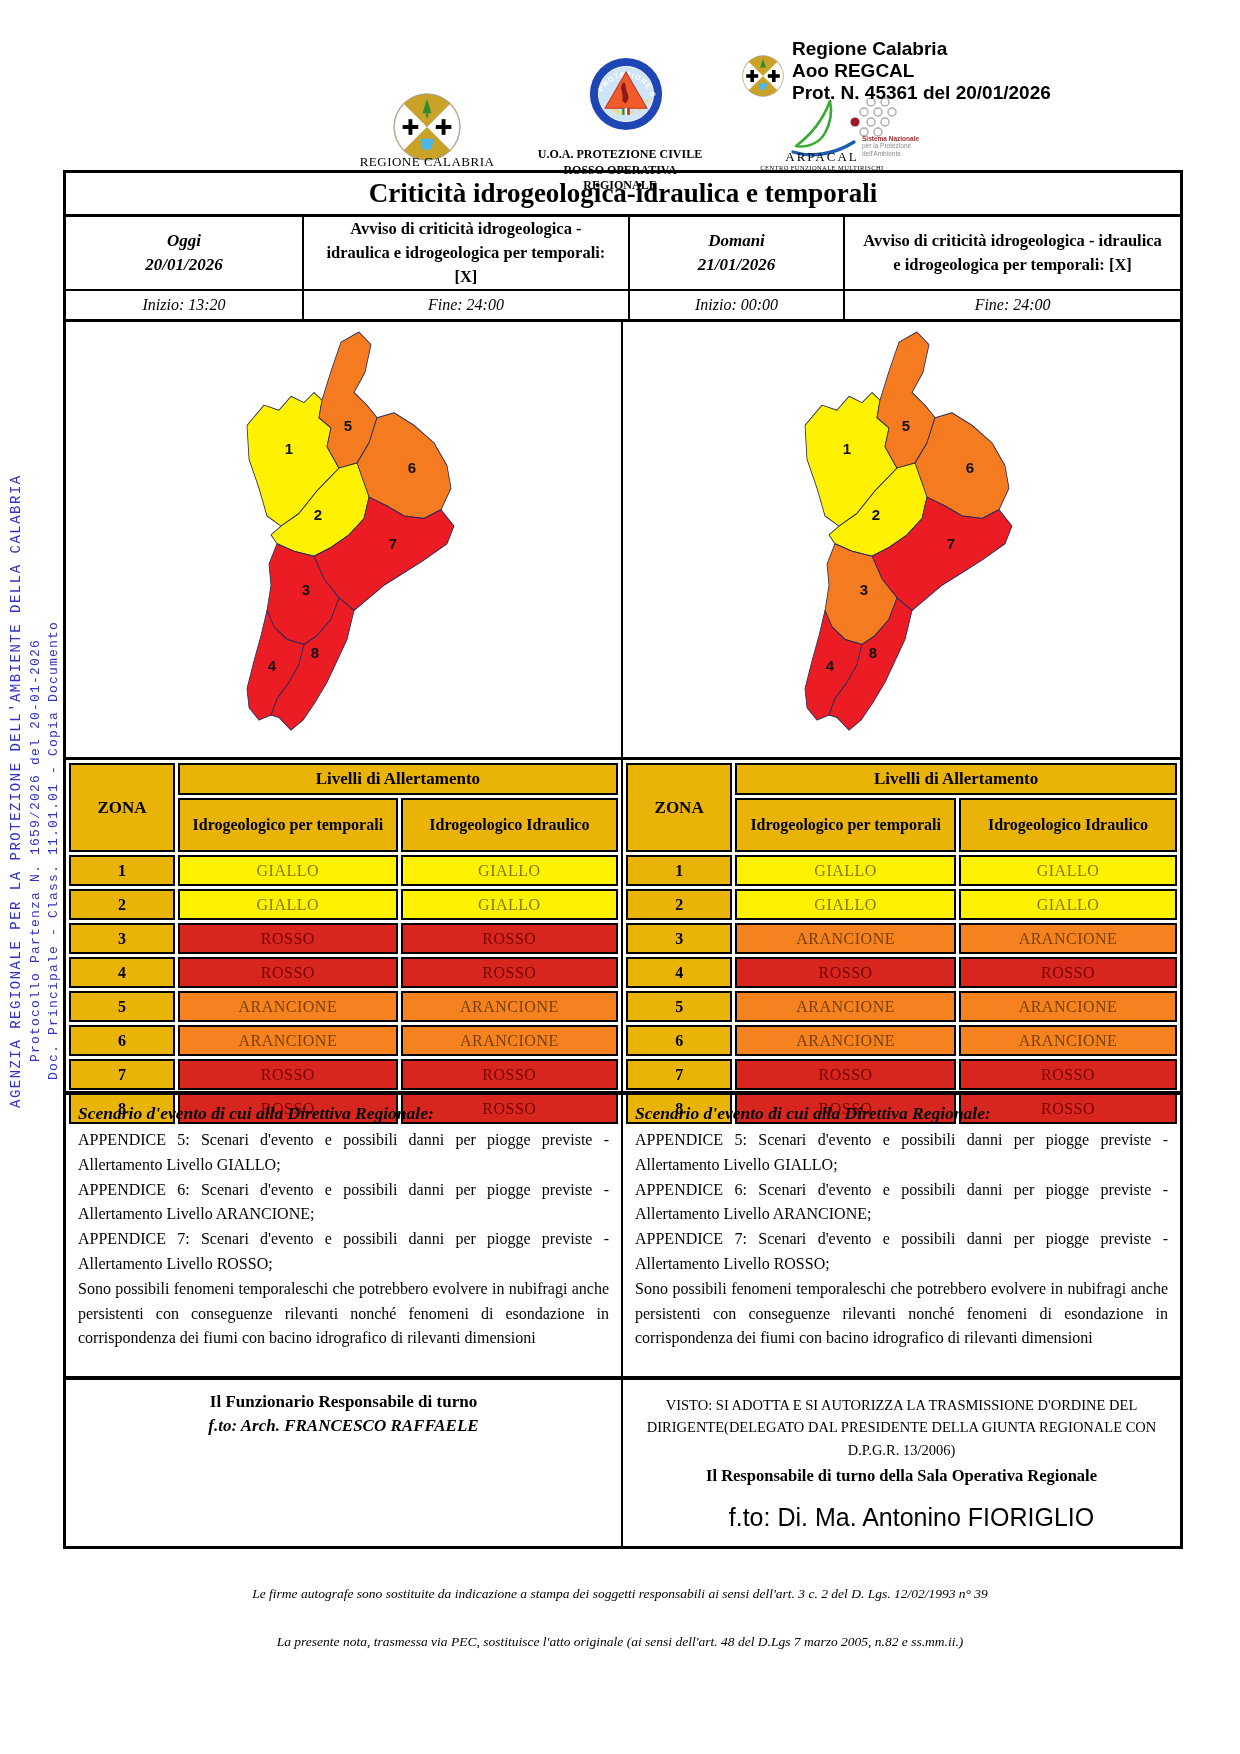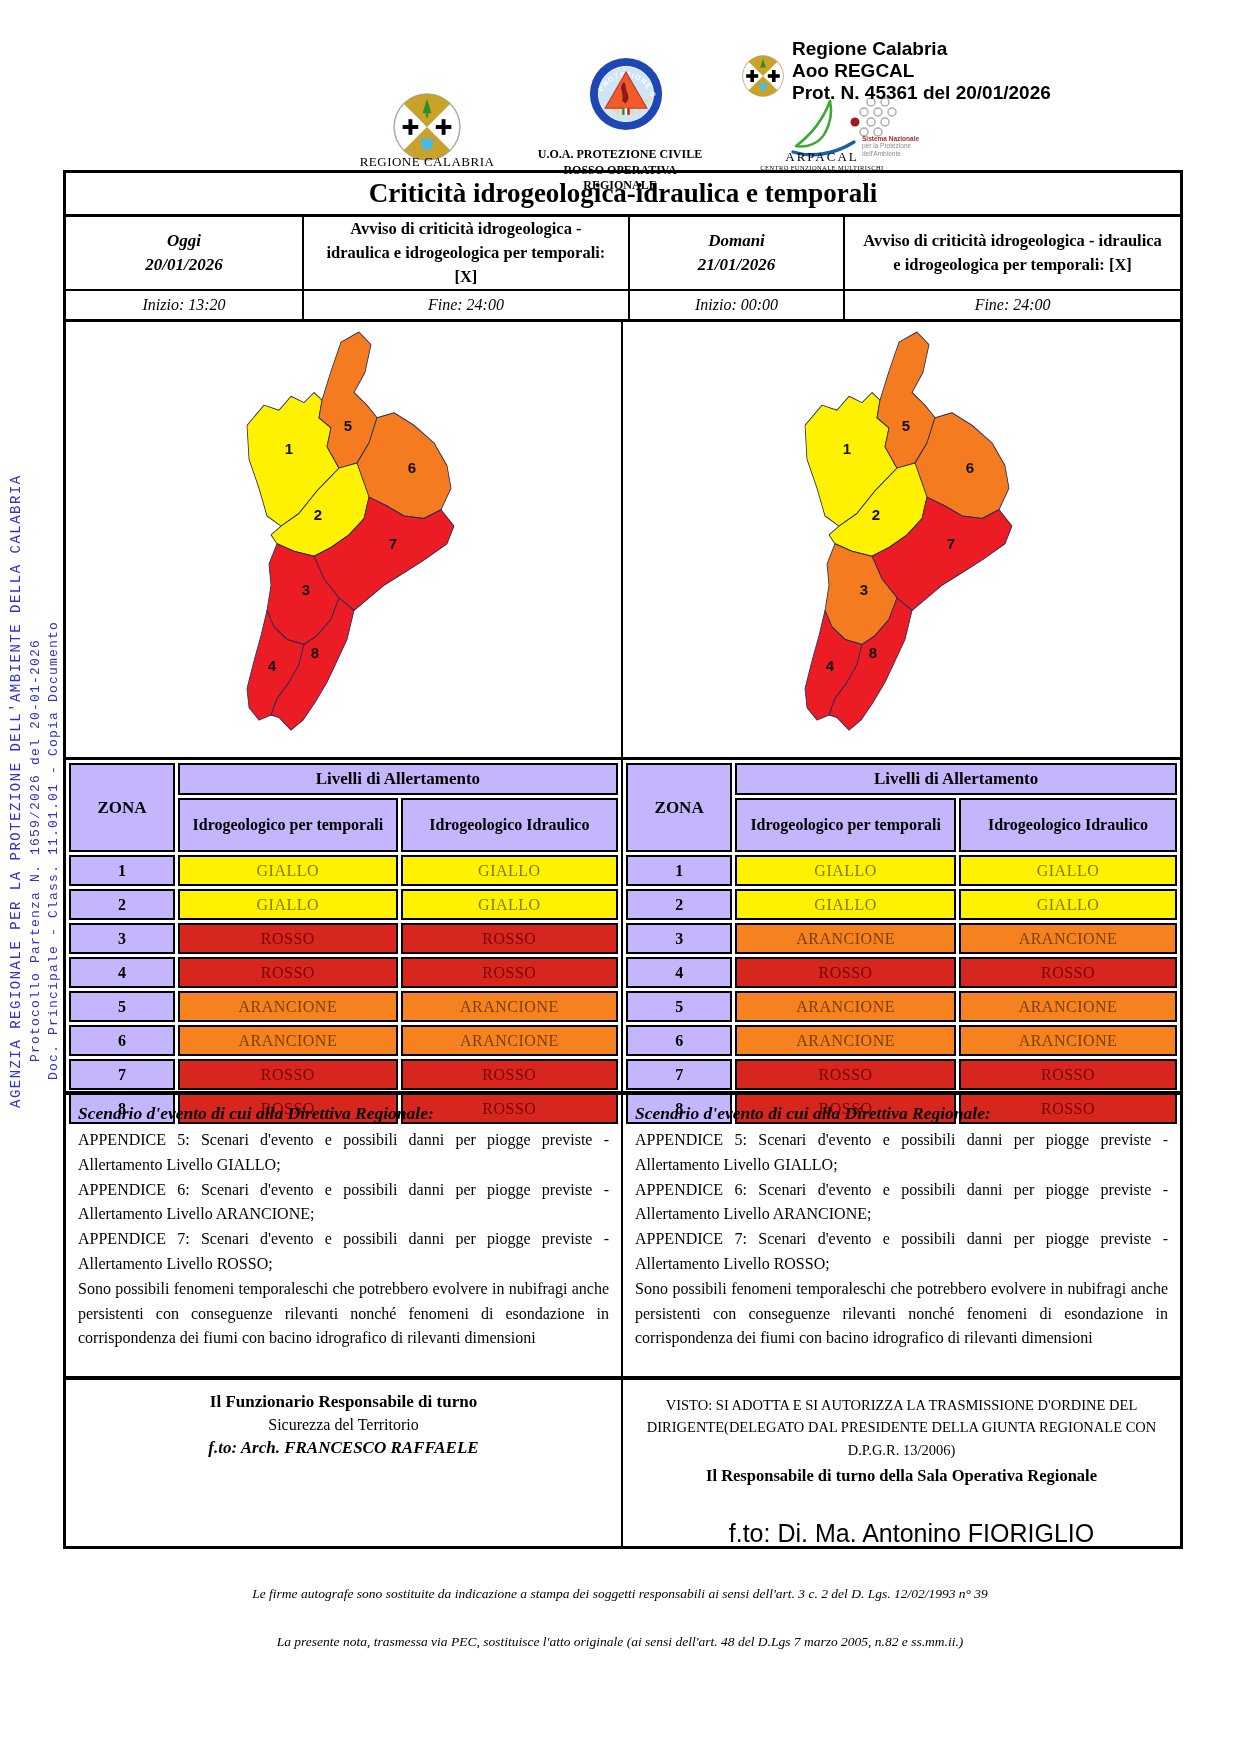--- a/index.html
+++ b/index.html
@@ -51,41 +51,41 @@
   .day    { font-style:italic; font-weight:bold; font-size:17px; line-height:1.4; }
   .avviso { font-weight:bold; font-size:16.5px; line-height:1.45; padding:0 14px;align-items:center; }
   .tm     { font-style:italic; font-size:16px; }
 
   .map-cell { display:block; padding:0; position:relative; }
   svg.map { display:block; margin:5px auto 0 auto; }
 
   
   .zcellwrap { display:block; padding:0; }
   table.zt { border-collapse:separate; border-spacing:3px; width:100%; table-layout:fixed; }
-  table.zt td { border:2px solid #000; text-align:center; vertical-align:middle; background:#c4b5fd; }
+  table.zt td { border:2px solid #000; text-align:center; vertical-align:middle; background:#eab308; }
   tr.hd1 td { height:26px; font-weight:bold; font-size:17px; }
   tr.hd2 td { height:48px; font-weight:bold; font-size:16px; line-height:1.2; }
   td.zona-hd { font-size:18px; font-weight:bold; }
   tr.zr td { height:25px; font-size:16px; }
   tr.zr td.zn { font-weight:bold; }
   tr.zr td.lv { letter-spacing:0.5px; }
 
   
   .sc { display:block; text-align:left; padding:6px 12px 0 12px; }
   .sc-title { font-weight:bold; font-style:italic; font-size:17.5px; margin:2px 0 4px 0; }
   .sc-p { font-size:16px; line-height:1.55; text-align:justify; margin:0; }
 
   
   .sg { display:block; padding-top:12px; }
   .sg-l1 { font-weight:bold; font-size:17px; margin-bottom:4px; }
   .sg-l2, .sg-l3 { font-size:16px; margin-bottom:4px; }
   .sg-l4 { font-weight:bold; font-style:italic; font-size:17px; margin-top:2px; }
   .visto { font-size:14.5px; line-height:1.55; width:515px; margin:2px auto 0 auto; text-align:center; }
   .resp  { font-weight:bold; font-size:16.5px; margin-top:5px; text-align:center; }
-  .fto-r { font-family:"Liberation Sans",sans-serif; font-size:25px; margin-top:33px; text-align:center;padding-left:20px; }
+  .fto-r { font-family:"Liberation Sans",sans-serif; font-size:25px; margin-top:17px; text-align:center;padding-left:20px; }
 
   
   .fn { position:absolute; left:63px; width:1114px; text-align:center; font-style:italic; font-size:13.5px; }
   .fn1 { top:1586px; }
   .fn2 { top:1634px; }
 </style>
 </head>
 <body>
 
 <div class="page">
@@ -391,21 +391,20 @@
         <p class="sc-p">APPENDICE 5: Scenari d'evento e possibili danni per piogge previste - Allertamento Livello GIALLO;</p>
         <p class="sc-p">APPENDICE 6: Scenari d'evento e possibili danni per piogge previste - Allertamento Livello ARANCIONE;</p>
         <p class="sc-p">APPENDICE 7: Scenari d'evento e possibili danni per piogge previste - Allertamento Livello ROSSO;</p>
         <p class="sc-p">Sono possibili fenomeni temporaleschi che potrebbero evolvere in nubifragi anche persistenti con conseguenze rilevanti nonché fenomeni di esondazione in corrispondenza dei fiumi con bacino idrografico di rilevanti dimensioni</p>
       </div>
     </div>
 
     <div class="row row-sign">
       <div class="c h1 sg">
         <div class="sg-l1">Il Funzionario Responsabile di turno</div>
-        <div class="sg-l3">Sicurezza del Territorio</div>
         <div class="sg-l4">f.to: Arch. FRANCESCO RAFFAELE</div>
       </div>
       <div class="c h2 sg">
         <div class="visto">VISTO: SI ADOTTA E SI AUTORIZZA LA TRASMISSIONE D'ORDINE DEL DIRIGENTE(DELEGATO DAL PRESIDENTE DELLA GIUNTA REGIONALE CON D.P.G.R. 13/2006)</div>
         <div class="resp">Il Responsabile di turno della Sala Operativa Regionale</div>
         <div class="fto-r">f.to: Di. Ma. Antonino FIORIGLIO</div>
       </div>
     </div>
 
   </div>

